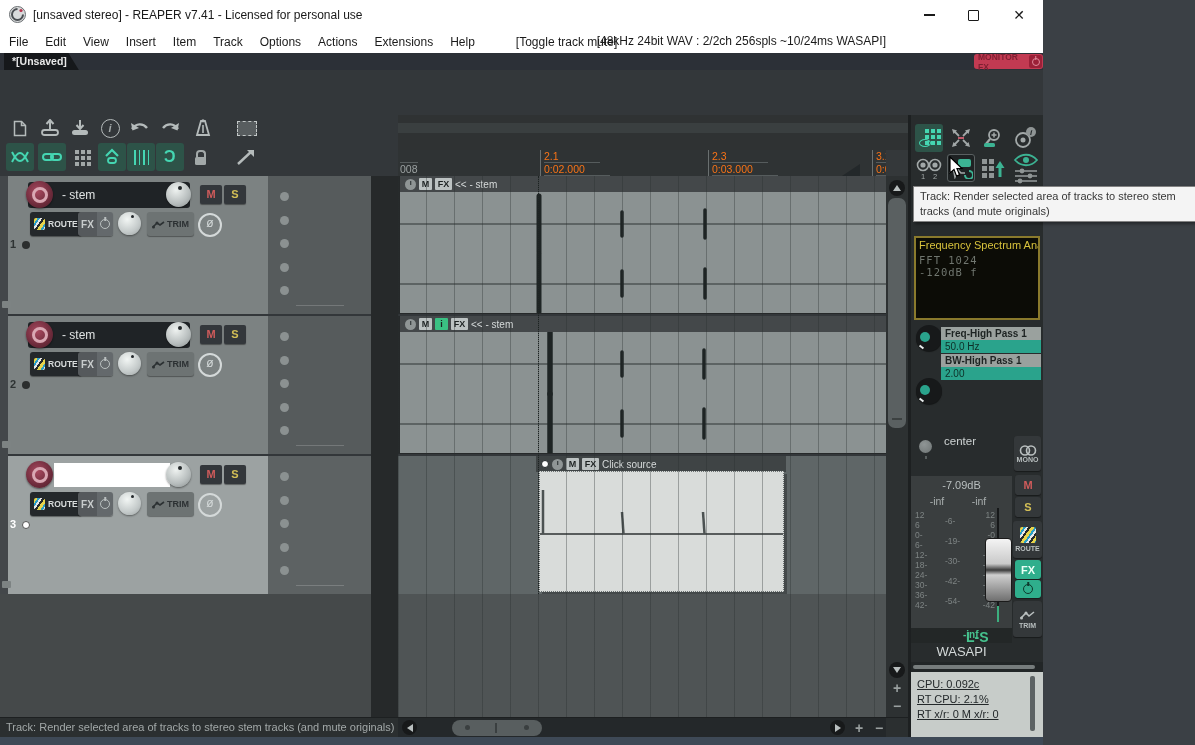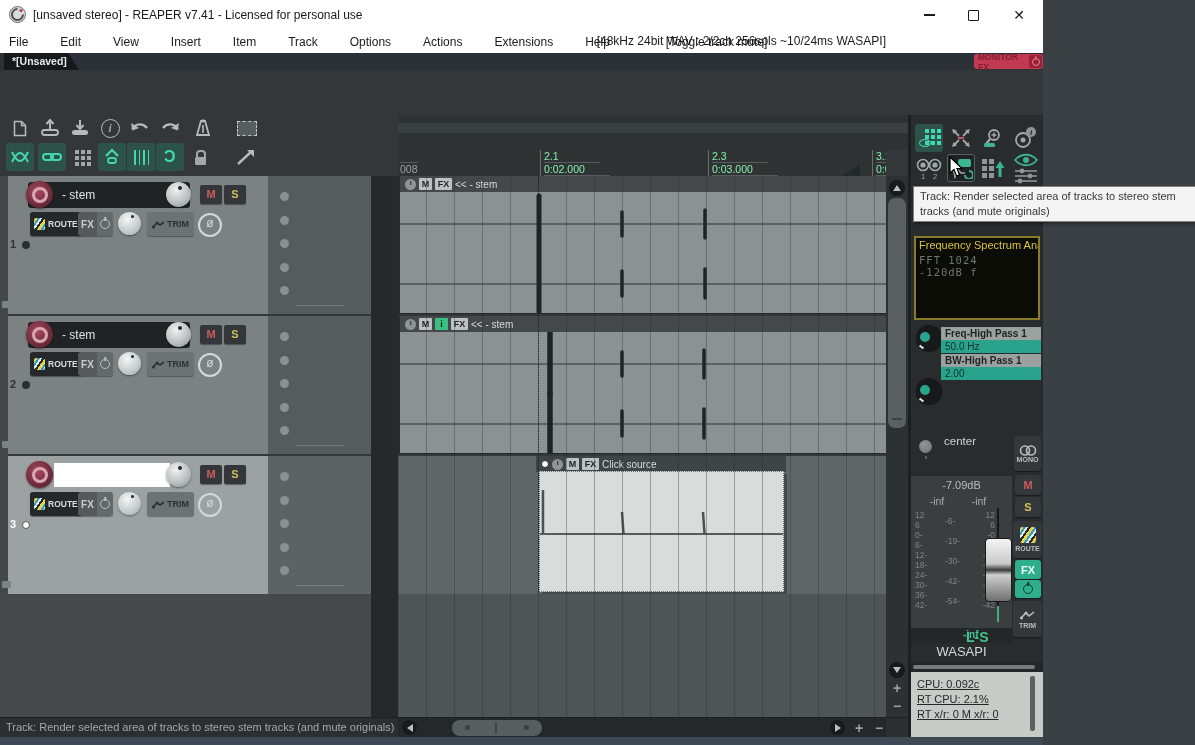--- a/index.html
+++ b/index.html
@@ -51,21 +51,21 @@
   .phasebtn{position:absolute;width:20px;height:20px;border:2px solid #d4d9d9;border-radius:50%;color:#d4d9d9;font-size:12px;text-align:center;line-height:17px;}
   .meterpanel{position:absolute;left:260px;top:0;width:103px;height:138px;background:#565b5c;}
   .mdot{position:absolute;left:12px;width:9px;height:9px;border-radius:50%;background:#8b9191;}
   
   .ihead{position:absolute;height:16px;background:#44484a;display:flex;align-items:center;gap:3px;padding-left:5px;box-sizing:border-box;}
   .chip{height:12px;background:#bcc2c2;color:#1d2222;font-size:9px;font-weight:bold;display:flex;align-items:center;justify-content:center;border-radius:1px;}
   .clockicon{width:11px;height:11px;border-radius:50%;background:#8f9595;position:relative;}
   .clockicon::after{content:"";position:absolute;left:50%;top:2px;width:1.5px;height:4px;background:#23282a;transform:translateX(-50%);}
   .ilabel{font-size:10px;color:#d6dada;white-space:nowrap;}
   
-  .rmark{position:absolute;border-left:1px solid #6a7070;padding-left:3px;color:#86efac;}
+  .rmark{position:absolute;border-left:1px solid #6a7070;padding-left:3px;color:#f97316;}
   .rmark .b{display:block;font-size:10.5px;border-bottom:1px solid #565c5d;width:56px;line-height:12px;}
   .rmark .t{display:block;font-size:10.5px;border-bottom:1px solid #565c5d;width:66px;line-height:12px;}
   
   .fxparam-name{background:#9aa19e;color:#1d2322;font-size:10px;font-weight:bold;line-height:13px;padding-left:4px;}
   .fxparam-val{background:#2aa38c;color:#0d2f27;font-size:10px;line-height:13px;padding-left:4px;}
   .fxknob{border-radius:50%;background:#17191a;position:relative;box-shadow:0 1px 1px rgba(0,0,0,.5);}
   .fxknob::before{content:"";position:absolute;left:4px;top:7px;width:10px;height:10px;border-radius:50%;background:#2aa38c;}
   .fxknob::after{content:"";position:absolute;left:3px;bottom:3px;width:5px;height:2px;background:#e8ecec;transform:rotate(40deg);}
   .sknob{border-radius:50%;background:radial-gradient(circle at 40% 35%,#8f9595,#6e7474);position:relative;}
   .sknob::after{content:"";position:absolute;left:45%;bottom:-6px;width:2px;height:3px;background:#585e5e;}
@@ -95,21 +95,21 @@
     <span class="abs" style="left:33px;top:8px;">[unsaved stereo] - REAPER v7.41 - Licensed for personal use</span>
     <div class="abs ctr" style="left:908px;top:0;width:42px;height:30px;">
           <div style="width:11px;height:1.5px;background:#191919;"></div>
         </div>
     <div class="abs ctr" style="left:952px;top:0;width:42px;height:30px;">
           <div style="width:9px;height:9px;border:1.5px solid #191919;border-radius:1px;"></div>
         </div>
     <div class="abs ctr" style="left:998px;top:0;width:42px;height:30px;font-size:14px;color:#191919;">✕</div>
   </div>
 
-  <div class="abs menubar" style="left:0;top:30px;width:1043px;height:23px;background:#ffffff;display:flex;align-items:center;padding-left:8px;gap:30px;box-sizing:border-box;">
+  <div class="abs menubar" style="left:0;top:30px;width:1043px;height:23px;background:#ffffff;display:flex;align-items:center;padding-left:8px;gap:15px;box-sizing:border-box;">
 
   <span>File</span>
         <span>Edit</span>
         <span>View</span>
         <span>Insert</span>
         <span>Item</span>
         <span>Track</span>
         <span>Options</span>
         <span>Actions</span>
         <span>Extensions</span>

